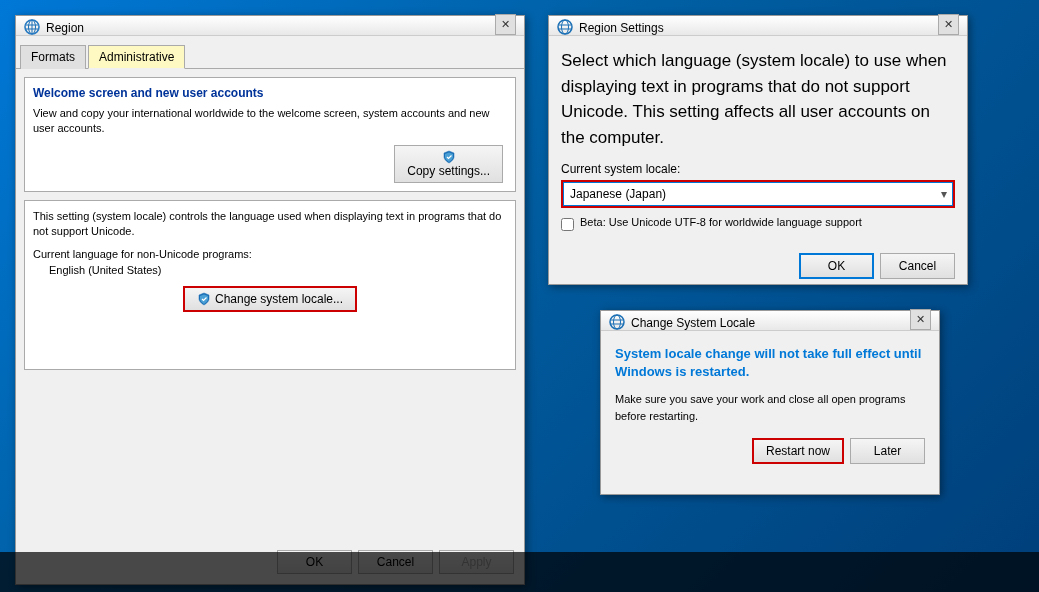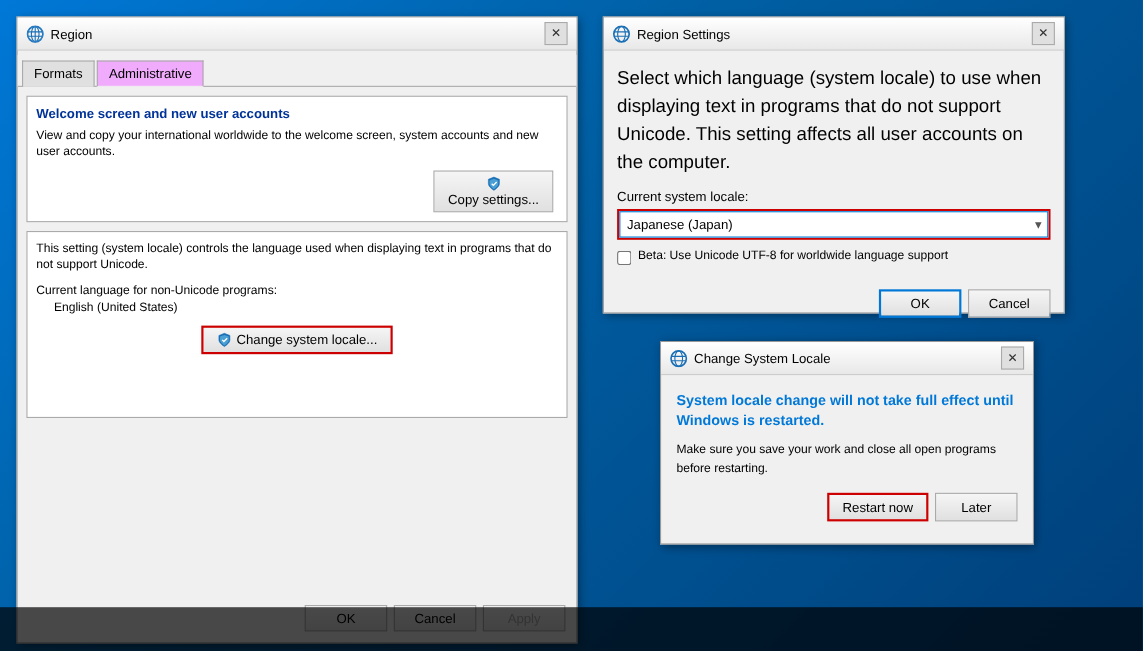--- a/index.html
+++ b/index.html
@@ -35,25 +35,25 @@
 
     
     .dialog {
       position: absolute;
       background: #f0f0f0;
       border: 1px solid #999;
       box-shadow: 2px 2px 8px rgba(0,0,0,0.4);
     }
 
     .dialog-titlebar {
-      height: 30px;
+      height: 20px;
       background: linear-gradient(to bottom, #ffffff, #e8e8e8);
       border-bottom: 1px solid #ccc;
       display: flex;
-      align-items: center;
+      align-items: flex-end;
       padding: 0 8px;
       user-select: none;
     }
 
     .dialog-titlebar .title-icon {
       width: 16px;
       height: 16px;
       margin-right: 6px;
       flex-shrink: 0;
     }
@@ -92,21 +92,21 @@
       border-bottom: none;
       background: #e0e0e0;
       cursor: pointer;
       font-size: 12px;
       margin-right: 2px;
       position: relative;
       bottom: -1px;
     }
 
     .tab.active {
-      background: #f0abfc;
+      background: #fef9c3;
       border-bottom: 1px solid #f0f0f0;
       z-index: 1;
     }
 
     
     .section-box {
       border: 1px solid #aaa;
       margin: 8px;
       padding: 8px;
       background: #fff;

